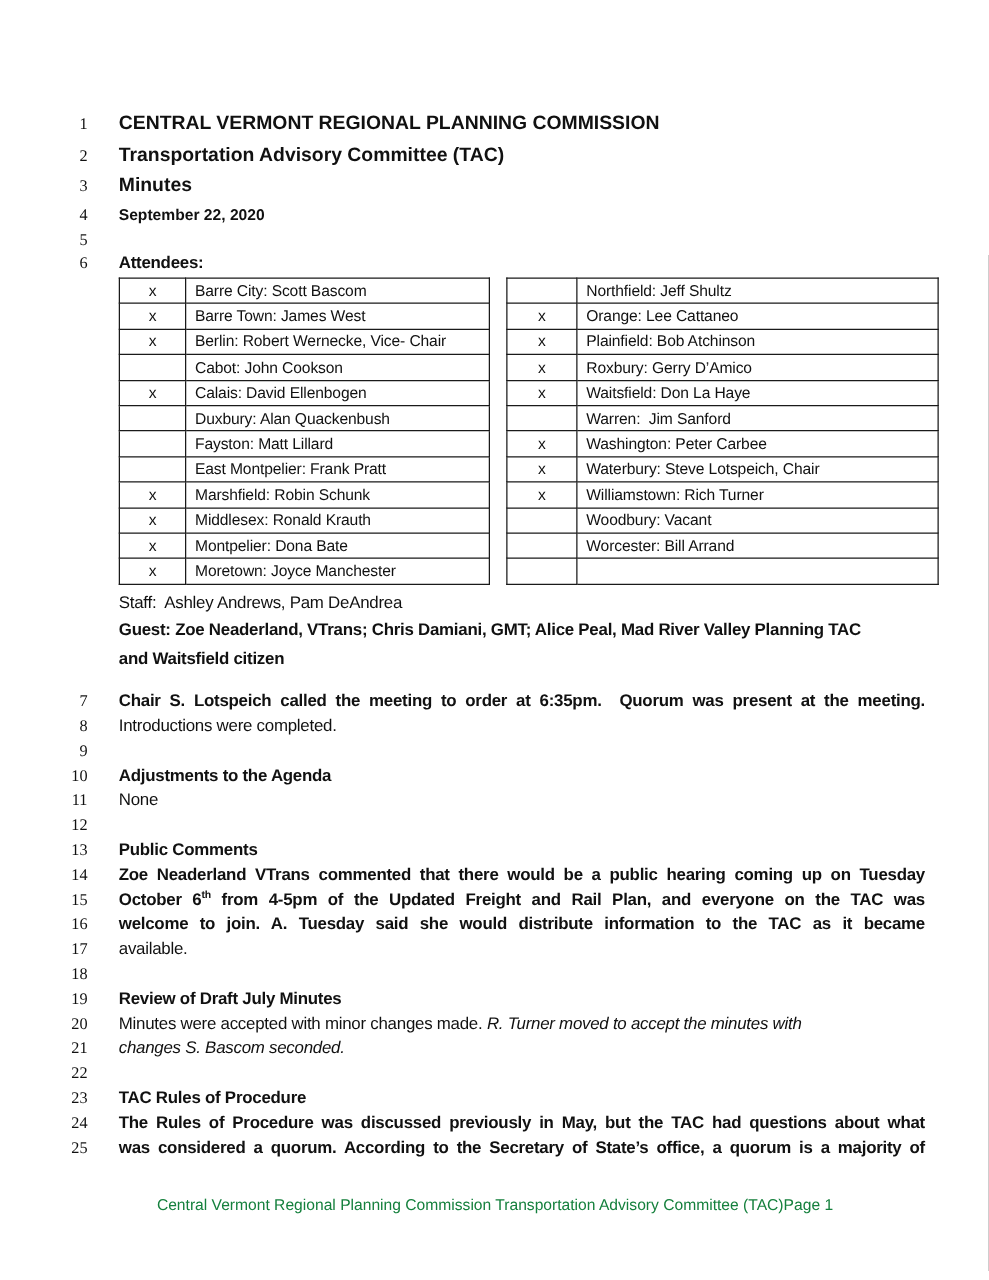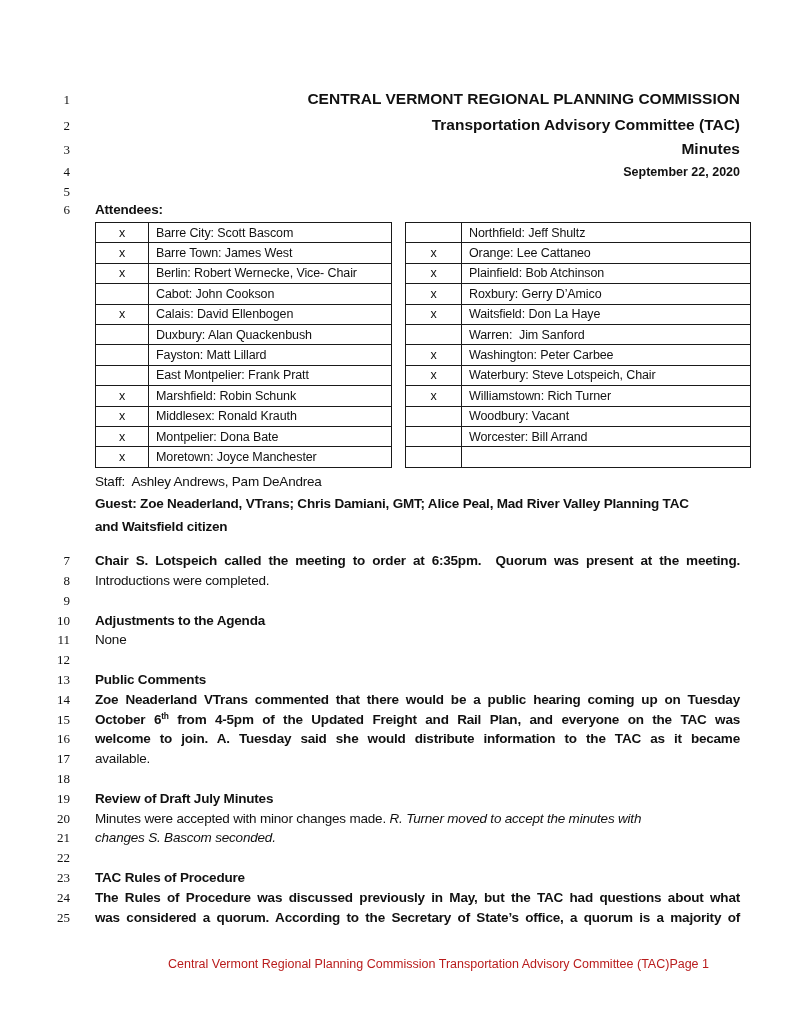--- a/index.html
+++ b/index.html
@@ -19,44 +19,44 @@
   .r26{height:26px;line-height:26px}
   .r25{height:25px;line-height:25px}
   .r24{height:24px;line-height:24px}
   .r22{height:22px;line-height:22px}
   .r17{height:17px;line-height:17px}
   .r20{height:20px;line-height:20px}
   .rb{height:19.8px;line-height:19.8px}
   .rAuto{height:auto}
   .b{font-weight:bold}
   .it{font-style:italic}
-  .center{text-align:right}
+  .center{text-align:left}
   .t1{font-size:15.5px;letter-spacing:0}
   .t4{font-size:12.5px;letter-spacing:0}
   .just{text-align:justify;text-align-last:justify;font-weight:bold;}
   sup{vertical-align:super;font-size:0.62em;line-height:0;}
   
   .att-wrap{display:flex;margin-top:2px;}
   table.att{border-collapse:collapse;table-layout:fixed;font-size:12.5px;letter-spacing:-0.1px;}
   table.att td{border:1.5px solid #1a1a1a;height:19.4px;padding:0;overflow:hidden;white-space:nowrap;}
   table.att td.mark{text-align:center;}
   table.att td.town{padding-left:7px;}
   .tbl-left{width:287px;margin-right:13px;}
   .tbl-left td.mark{width:52px;}
   .tbl-left td.town{width:235px;}
   .tbl-right{width:336px;padding-left:48px;}
   .tbl-right td.mark{width:55px;}
   .tbl-right td.town{width:281px;}
   .staff{margin-top:3px;height:22.5px;line-height:22.5px;font-size:13.5px;letter-spacing:-0.2px;}
   .guest{height:22.5px;line-height:22.5px;font-size:13.5px;letter-spacing:-0.2px;font-weight:bold;}
   .gap13{height:13px;}
   .footer{
-    position:absolute;top:957px;left:107px;width:602px;height:18px;
-    display:flex;justify-content:flex-end;align-items:baseline;
-    font-size:12.5px;color:#b91c1c;
+    position:absolute;top:957px;left:95px;width:602px;height:18px;
+    display:flex;justify-content:center;align-items:baseline;
+    font-size:12.5px;color:#15803d;
   }
 </style>
 </head>
 <body>
 
 <div class="page">
   <div class="doc">
 
     <div class="line r26">
       <div class="num">1</div>

